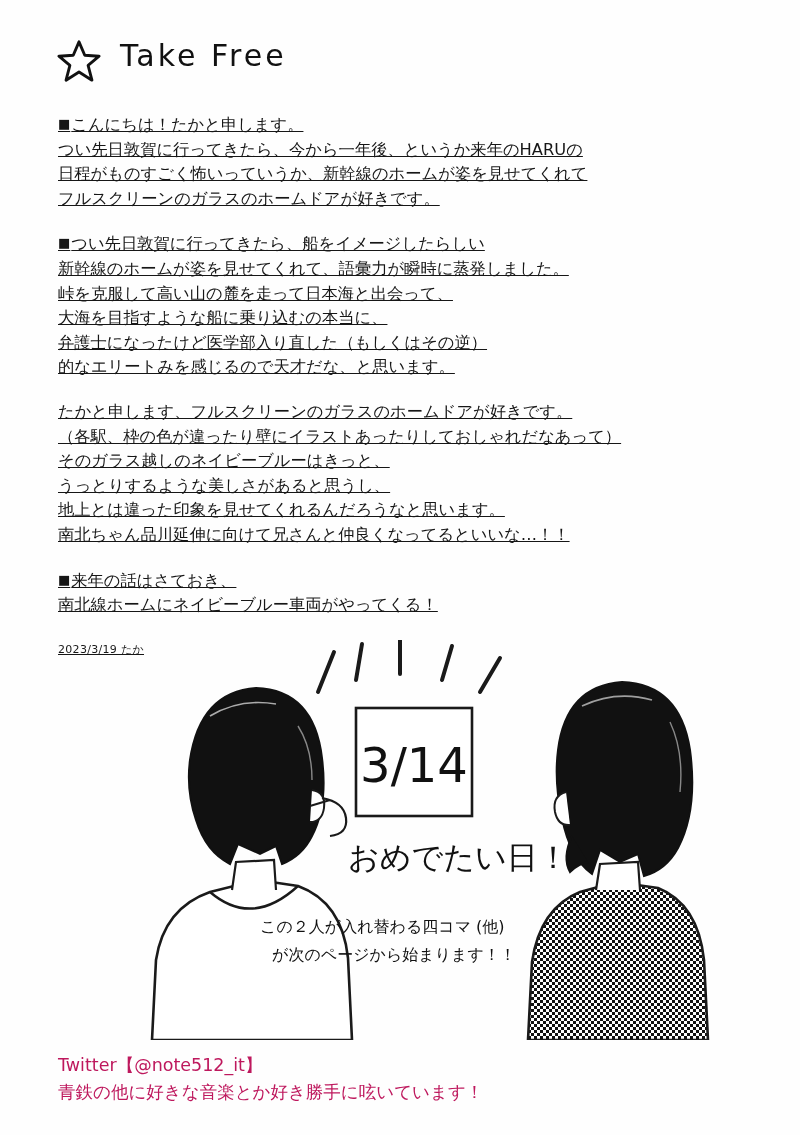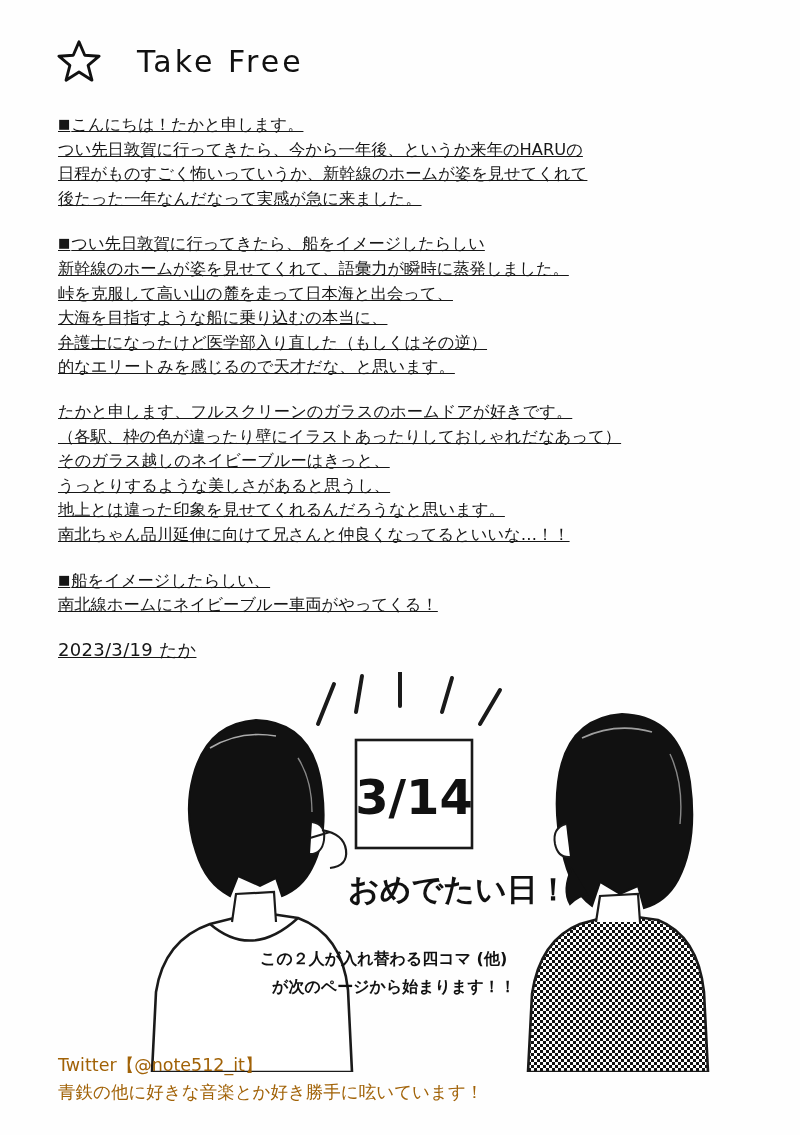--- a/index.html
+++ b/index.html
@@ -20,22 +20,21 @@
     inset: 0;
     background: #fefefe;
   }
 
   
   .header {
     position: absolute;
     left: 56px;
     top: 38px;
     display: flex;
-    align-items: center;
-    gap: 35px;
+    gap: 18px;
   }
   .star-icon {
     width: 46px;
     height: 46px;
     display: block;
   }
   .header-title {
     font-size: 30px;
     letter-spacing: 3px;
     font-weight: 400;
@@ -62,45 +61,44 @@
     display: block;
     white-space: pre;
   }
   .sq {
     font-size: 13px;
     vertical-align: 2px;
     margin-right: 1px;
   }
   .date-line {
     margin-top: 4px;
-    font-size: 18px;
+    font-size: 11px;
     letter-spacing: 0.3px;
   }
 
   
   .illus {
     position: absolute;
     left: 60px;
-    top: 672px;
+    top: 640px;
     width: 690px;
     height: 400px;
-    font-weight: bold;
   }
   .illus svg {
     display: block;
   }
 
   
   .footer {
     position: absolute;
     left: 58px;
     top: 1052px;
     font-size: 17.5px;
     line-height: 27px;
-    color: #a16207;
+    color: #be185d;
     font-family: "DejaVu Sans", sans-serif;
   }
   .footer .ln { display: block; white-space: pre; }
 </style>
 </head>
 <body>
 
 <div class="page">
 
   <div class="header">
@@ -111,21 +109,21 @@
     </span>
     <span class="header-title">Take Free</span>
   </div>
 
   <div class="body-text">
 
     <div class="para">
       <span class="ln"><span class="sq">■</span><span>こんにちは！たかと申します。</span></span>
       <span class="ln">つい先日敦賀に行ってきたら、今から一年後、というか来年のHARUの</span>
       <span class="ln">日程がものすごく怖いっていうか、新幹線のホームが姿を見せてくれて</span>
-      <span class="ln">後たった一年なんだなって実感が急に来ました。</span>
+      <span class="ln">フルスクリーンのガラスのホームドアが好きです。</span>
     </div>
 
     <div class="para">
       <span class="ln"><span class="sq">■</span><span>つい先日敦賀に行ってきたら、船をイメージしたらしい</span></span>
       <span class="ln">新幹線のホームが姿を見せてくれて、語彙力が瞬時に蒸発しました。</span>
       <span class="ln">峠を克服して高い山の麓を走って日本海と出会って、</span>
       <span class="ln">大海を目指すような船に乗り込むの本当に、</span>
       <span class="ln">弁護士になったけど医学部入り直した（もしくはその逆）</span>
       <span class="ln">的なエリートみを感じるので天才だな、と思います。</span>
     </div>
@@ -133,21 +131,21 @@
     <div class="para">
       <span class="ln">たかと申します、フルスクリーンのガラスのホームドアが好きです。</span>
       <span class="ln">（各駅、枠の色が違ったり壁にイラストあったりしておしゃれだなあって）</span>
       <span class="ln">そのガラス越しのネイビーブルーはきっと、</span>
       <span class="ln">うっとりするような美しさがあると思うし、</span>
       <span class="ln">地上とは違った印象を見せてくれるんだろうなと思います。</span>
       <span class="ln">南北ちゃん品川延伸に向けて兄さんと仲良くなってるといいな…！！</span>
     </div>
 
     <div class="para">
-      <span class="ln"><span class="sq">■</span><span>船をイメージしたらしい、</span></span>
+      <span class="ln"><span class="sq">■</span><span>来年の話はさておき、</span></span>
       <span class="ln">南北線ホームにネイビーブルー車両がやってくる！</span>
     </div>
 
     <div class="date-line">2023/3/19 たか</div>
   </div>
 
   <div class="illus">
     <svg viewBox="0 0 690 400" width="690" height="400">
       <defs>
         <pattern id="checks" width="6" height="6" patternUnits="userSpaceOnUse">

